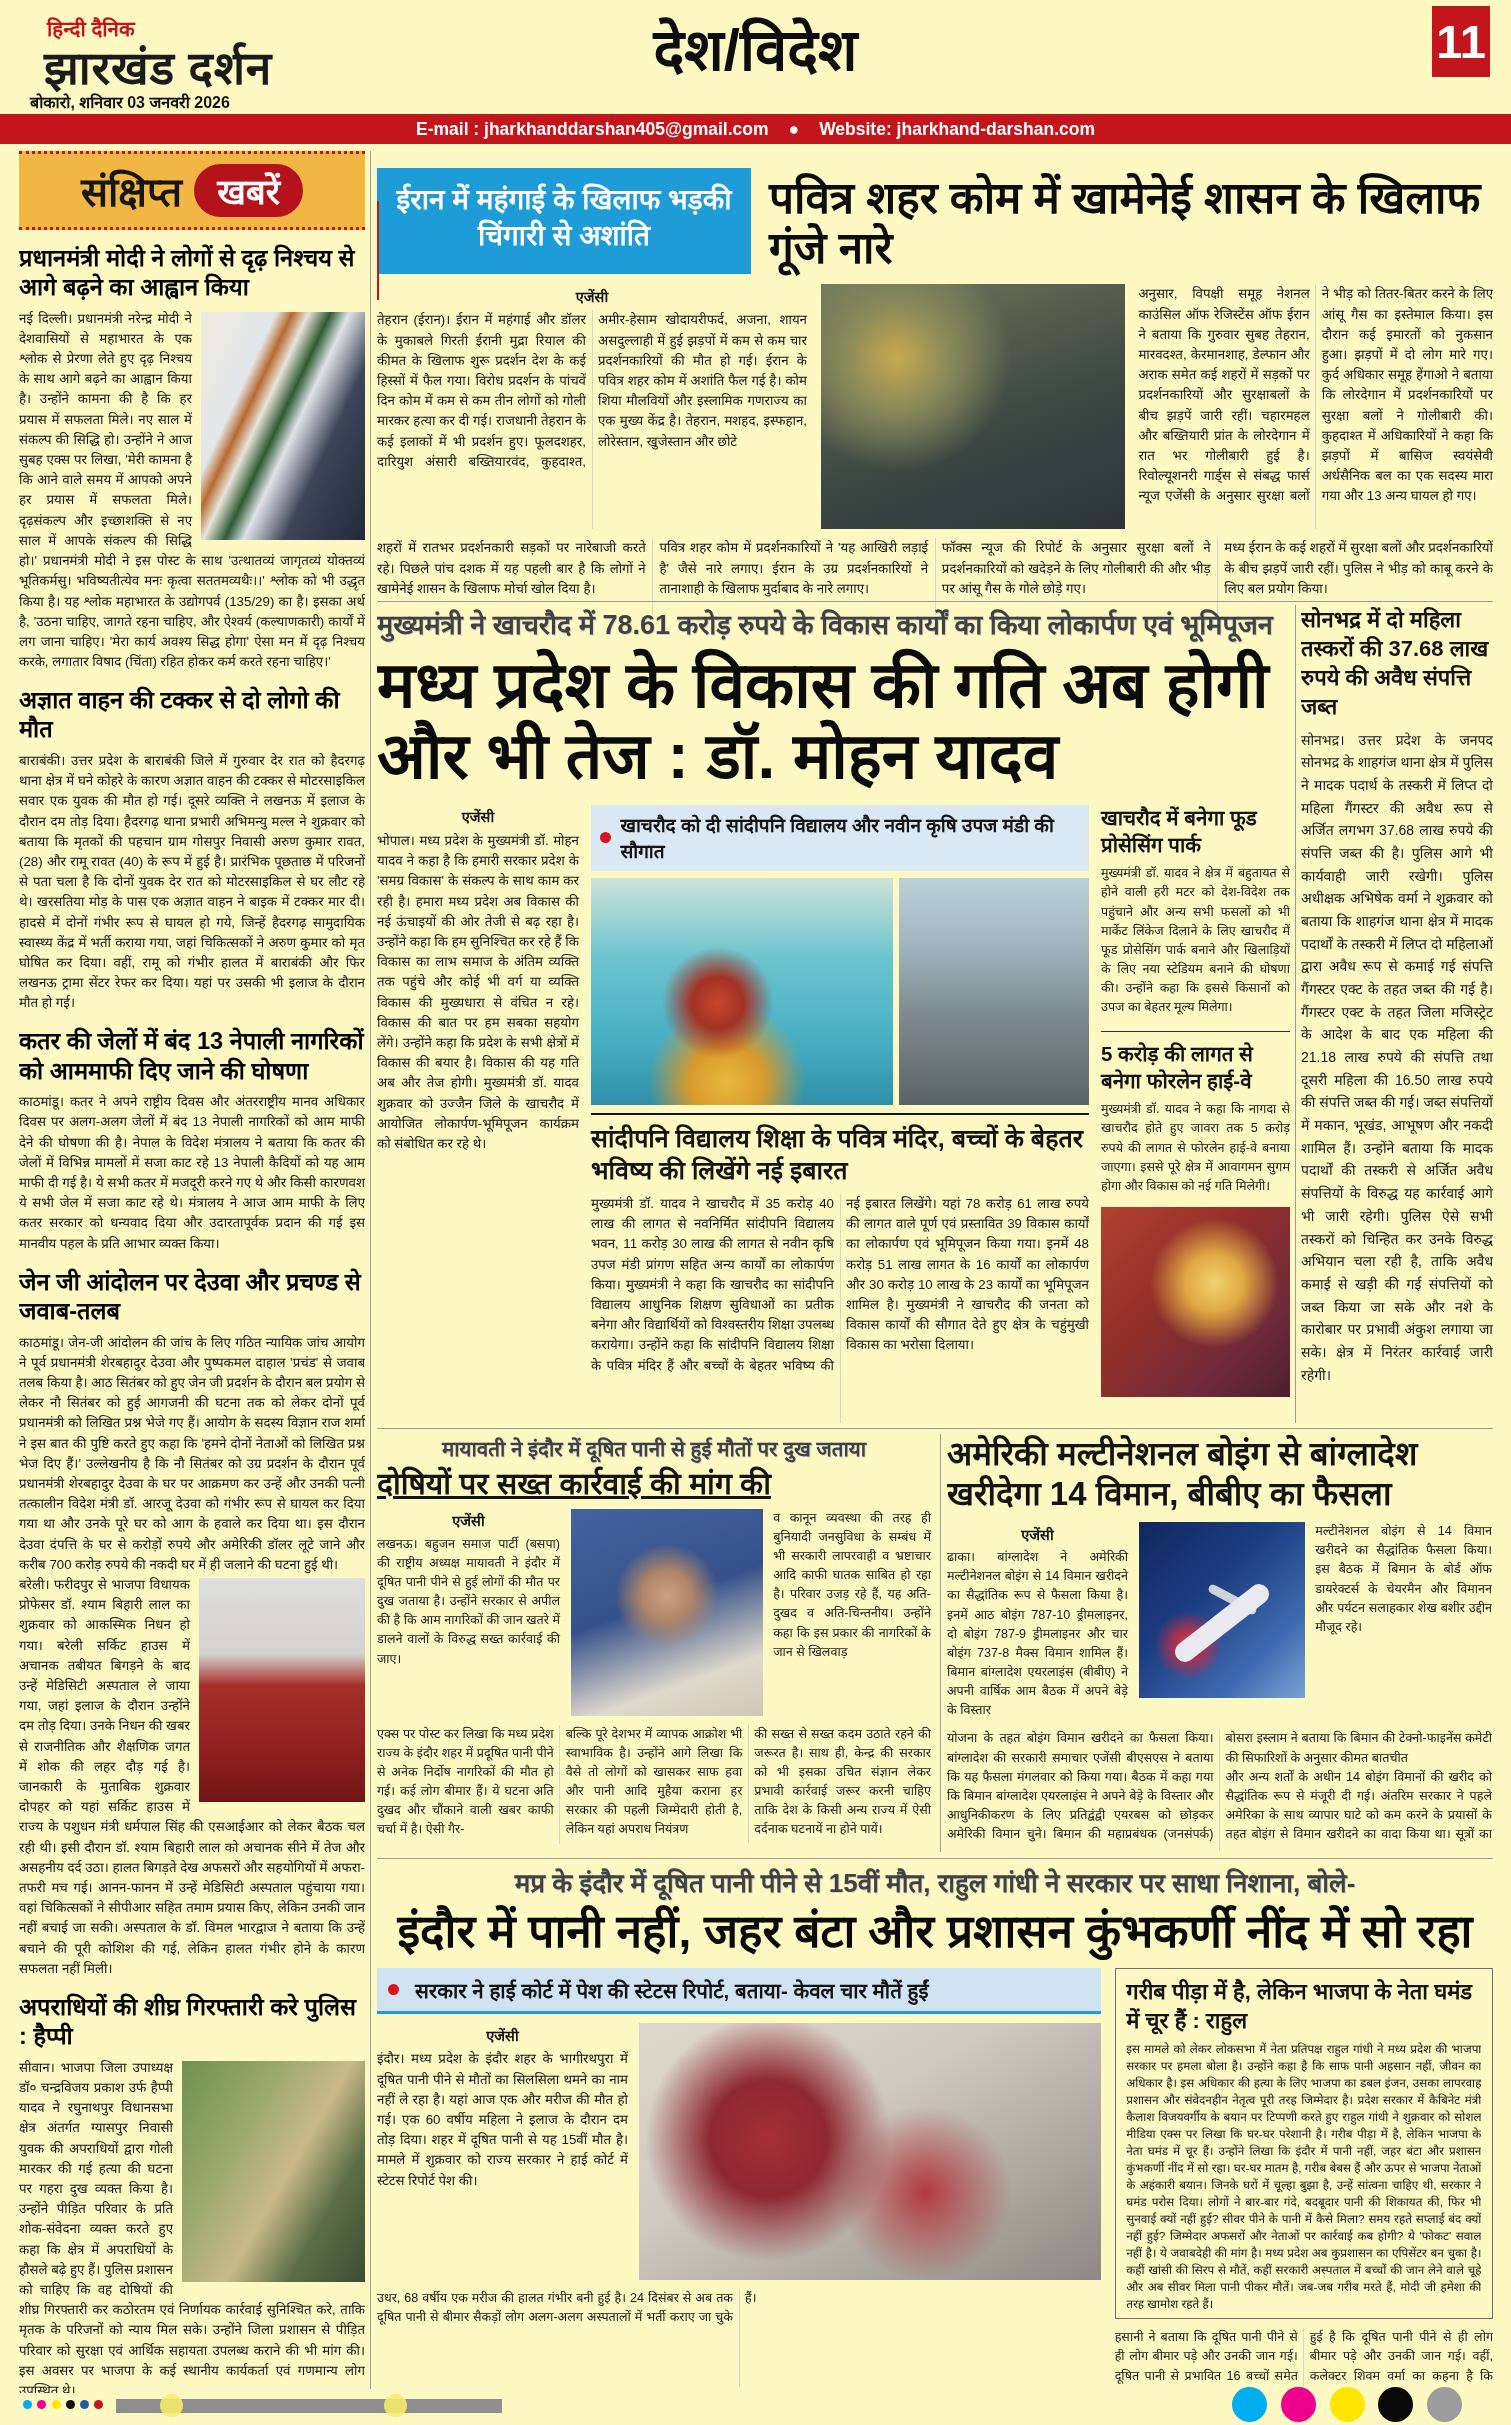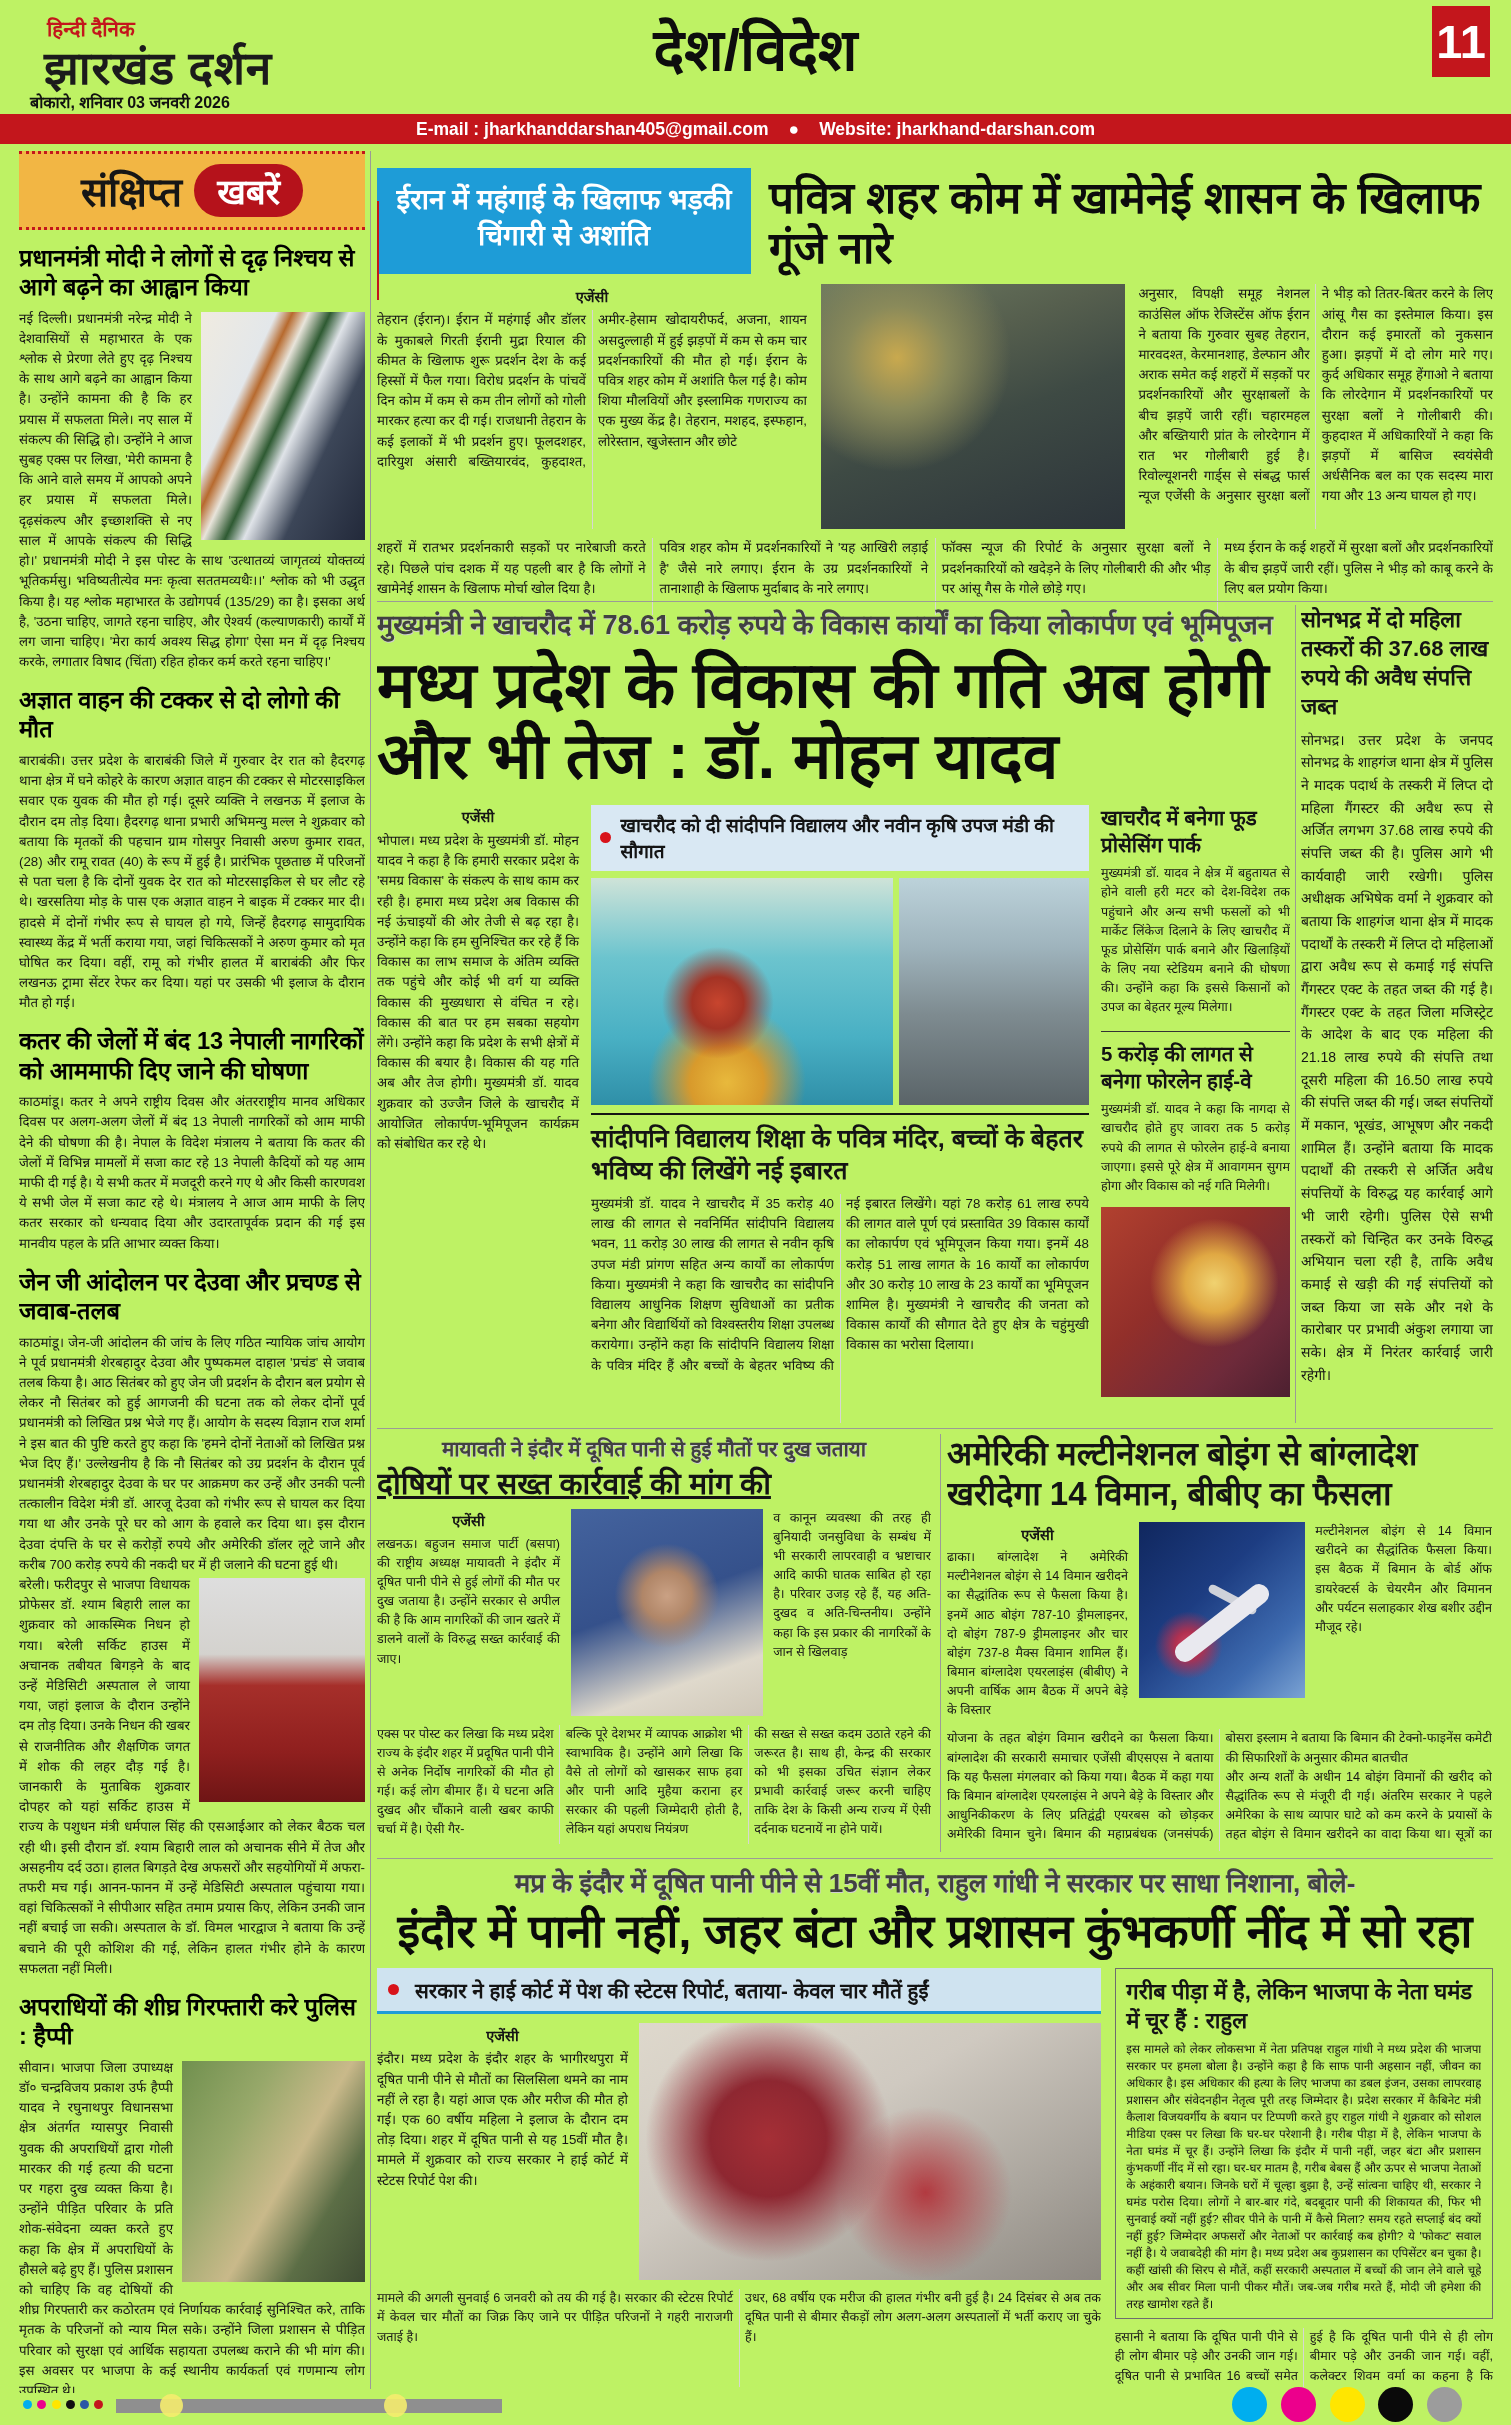--- a/index.html
+++ b/index.html
@@ -1,16 +1,16 @@
 <!DOCTYPE html>
 <html style="font-size:12px"><head>
 <meta charset="utf-8">
 <style>
   html,body{margin:0;padding:0;background:#e8e8e8;}
-  .page{position:relative;width:1511px;height:2426px;background:#bef264;margin:0 auto;
+  .page{position:relative;width:1511px;height:2426px;background:#fef9c3;margin:0 auto;
         font-family:"Liberation Sans","DejaVu Sans",sans-serif;color:#141414;overflow:hidden;}
   
   .mast-label{position:absolute;left:47px;top:13.7px;font-size:20.5px;font-weight:bold;color:#c3161c;}
   .mast-title{position:absolute;left:44px;top:35px;font-size:46px;font-weight:bold;color:#1b1b1b;letter-spacing:0.8px;}
   .dateline{position:absolute;left:30px;top:91px;font-size:16px;font-weight:bold;color:#111;}
   .section-title{position:absolute;left:50%;transform:translateX(-50%);top:7.6px;font-size:58px;font-weight:bold;color:#0d0d0d;}
   .pagenum{position:absolute;right:21px;top:6px;width:58px;height:71px;background:#c3161c;color:#fff;
            display:flex;align-items:center;justify-content:center;font-size:47px;font-weight:bold;}
   .contact-bar{position:absolute;left:0;right:0;top:114px;height:30px;background:#c3161c;color:#fff;
                display:flex;align-items:center;justify-content:center;gap:20px;font-size:17.5px;font-weight:bold;}
@@ -293,21 +293,20 @@
           <span>सरकार ने हाई कोर्ट में पेश की स्टेटस रिपोर्ट, बताया- केवल चार मौतें हुईं</span>
         </div>
         <div class="ind-row">
           <div class="ind-bodycol">
             <div class="byline">एजेंसी</div>
             <div class="bt">इंदौर। मध्य प्रदेश के इंदौर शहर के भागीरथपुरा में दूषित पानी पीने से मौतों का सिलसिला थमने का नाम नहीं ले रहा है। यहां आज एक और मरीज की मौत हो गई। एक 60 वर्षीय महिला ने इलाज के दौरान दम तोड़ दिया। शहर में दूषित पानी से यह 15वीं मौत है। मामले में शुक्रवार को राज्य सरकार ने हाई कोर्ट में स्टेटस रिपोर्ट पेश की।</div>
           </div>
           <div class="photo ph-hosp"></div>
         </div>
         <div class="ind-cont cols2" style="overflow:hidden;">
-          <div class="bt" style="font-size:12.6px;">मामले की अगली सुनवाई 6 जनवरी को तय की गई है। सरकार की स्टेटस रिपोर्ट में केवल चार मौतों का जिक्र किए जाने पर पीड़ित परिजनों ने गहरी नाराजगी जताई है।</div>
           <div class="bt" style="font-size:12.6px;">उधर, 68 वर्षीय एक मरीज की हालत गंभीर बनी हुई है। 24 दिसंबर से अब तक दूषित पानी से बीमार सैकड़ों लोग अलग-अलग अस्पतालों में भर्ती कराए जा चुके हैं।</div>
         </div>
       </div>
       <div class="ind-right">
         <div class="rahul-box">
           <div class="rahul-h">गरीब पीड़ा में है, लेकिन भाजपा के नेता घमंड में चूर हैं : राहुल</div>
           <div class="rahul-b">इस मामले को लेकर लोकसभा में नेता प्रतिपक्ष राहुल गांधी ने मध्य प्रदेश की भाजपा सरकार पर हमला बोला है। उन्होंने कहा है कि साफ पानी अहसान नहीं, जीवन का अधिकार है। इस अधिकार की हत्या के लिए भाजपा का डबल इंजन, उसका लापरवाह प्रशासन और संवेदनहीन नेतृत्व पूरी तरह जिम्मेदार है। प्रदेश सरकार में कैबिनेट मंत्री कैलाश विजयवर्गीय के बयान पर टिप्पणी करते हुए राहुल गांधी ने शुक्रवार को सोशल मीडिया एक्स पर लिखा कि घर-घर परेशानी है। गरीब पीड़ा में है, लेकिन भाजपा के नेता घमंड में चूर हैं। उन्होंने लिखा कि इंदौर में पानी नहीं, जहर बंटा और प्रशासन कुंभकर्णी नींद में सो रहा। घर-घर मातम है, गरीब बेबस हैं और ऊपर से भाजपा नेताओं के अहंकारी बयान। जिनके घरों में चूल्हा बुझा है, उन्हें सांत्वना चाहिए थी, सरकार ने घमंड परोस दिया। लोगों ने बार-बार गंदे, बदबूदार पानी की शिकायत की, फिर भी सुनवाई क्यों नहीं हुई? सीवर पीने के पानी में कैसे मिला? समय रहते सप्लाई बंद क्यों नहीं हुई? जिम्मेदार अफसरों और नेताओं पर कार्रवाई कब होगी? ये 'फोकट' सवाल नहीं है। ये जवाबदेही की मांग है। मध्य प्रदेश अब कुप्रशासन का एपिसेंटर बन चुका है। कहीं खांसी की सिरप से मौतें, कहीं सरकारी अस्पताल में बच्चों की जान लेने वाले चूहे और अब सीवर मिला पानी पीकर मौतें। जब-जब गरीब मरते हैं, मोदी जी हमेशा की तरह खामोश रहते हैं।</div>
         </div>
         <div class="ind-cont2 cols2" style="overflow:hidden;">
           <div class="bt" style="font-size:12.6px;">हसानी ने बताया कि दूषित पानी पीने से ही लोग बीमार पड़े और उनकी जान गई। दूषित पानी से प्रभावित 16 बच्चों समेत 201 लोग अलग-अलग अस्पतालों में भर्ती हैं। इनमें से 32 लोग आईसीयू में भर्ती हैं। डॉ. हसानी का कहना है कि सैंपल की जांच रिपोर्ट में साफतौर पर पुष्टि</div>

